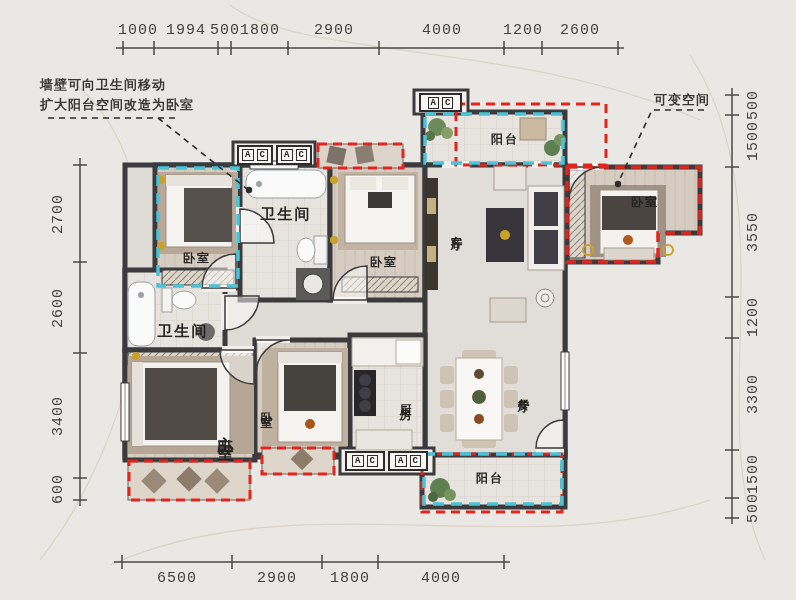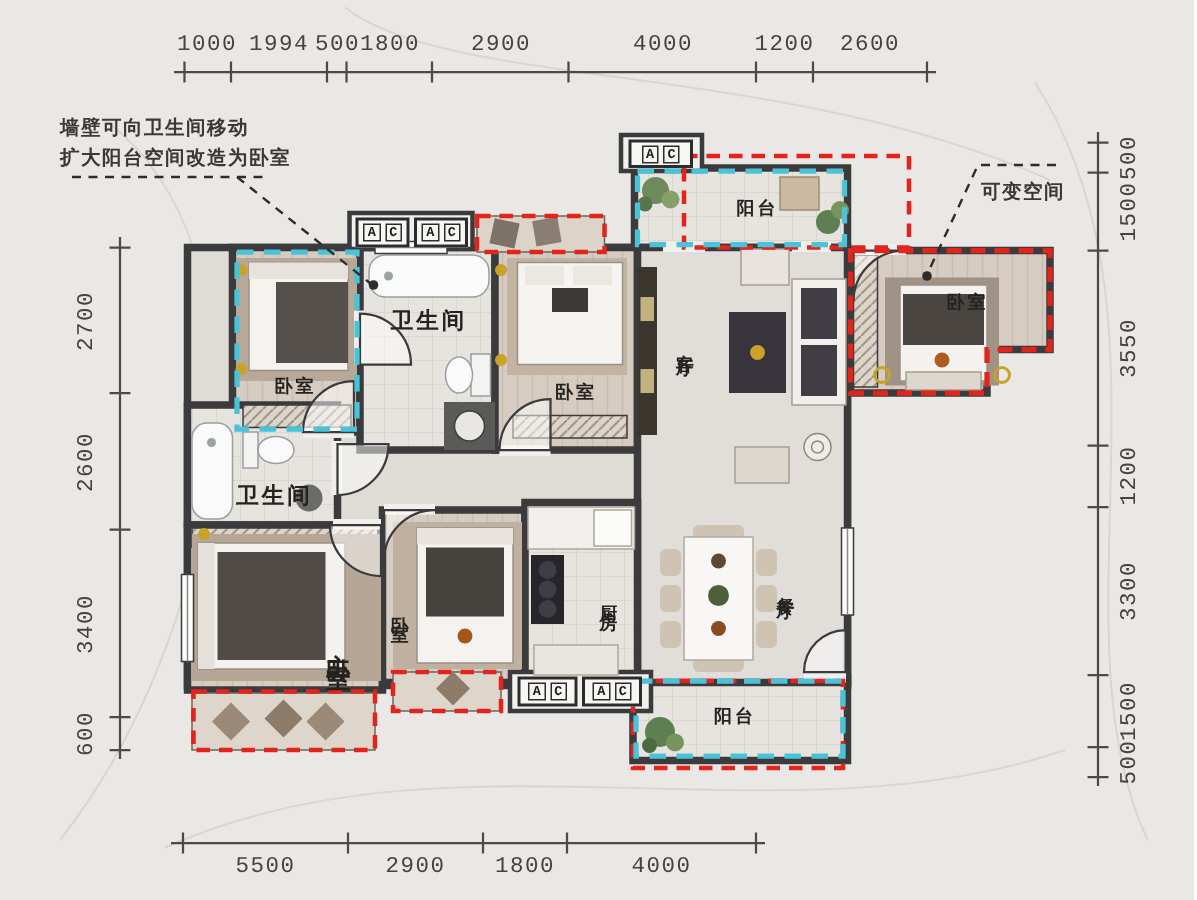--- a/index.html
+++ b/index.html
@@ -250,21 +250,21 @@
 
   <div class="dim" style="left:138px;top:30px;">1000</div>
   <div class="dim" style="left:186px;top:30px;">1994</div>
   <div class="dim" style="left:225px;top:30px;">500</div>
   <div class="dim" style="left:260px;top:30px;">1800</div>
   <div class="dim" style="left:334px;top:30px;">2900</div>
   <div class="dim" style="left:442px;top:30px;">4000</div>
   <div class="dim" style="left:523px;top:30px;">1200</div>
   <div class="dim" style="left:580px;top:30px;">2600</div>
 
-  <div class="dim" style="left:177px;top:578px;">5500</div>
+  <div class="dim" style="left:177px;top:578px;">6500</div>
   <div class="dim" style="left:277px;top:578px;">2900</div>
   <div class="dim" style="left:350px;top:578px;">1800</div>
   <div class="dim" style="left:441px;top:578px;">4000</div>
 
   <div class="dim rot" style="left:58px;top:214px;">2700</div>
   <div class="dim rot" style="left:58px;top:308px;">2600</div>
   <div class="dim rot" style="left:58px;top:416px;">3400</div>
   <div class="dim rot" style="left:58px;top:489px;">600</div>
 
   <div class="dim rot" style="left:753px;top:105px;">500</div>
@@ -283,21 +283,21 @@
   <div class="lbl" style="left:645px;top:202px;">卧室</div>
   <div class="lbl" style="left:183px;top:331px;font-size:15px;">卫生间</div>
   <div class="lbl v" style="left:224px;top:428px;font-size:16px;">主卧室</div>
   <div class="lbl v" style="left:265px;top:406px;">卧室</div>
   <div class="lbl v" style="left:404px;top:398px;">厨房</div>
   <div class="lbl v" style="left:522px;top:392px;">餐厅</div>
   <div class="lbl" style="left:490px;top:478px;">阳台</div>
 
   <div class="note" style="left:40px;top:96px;">扩大阳台空间改造为卧室</div>
   <div class="note" style="left:40px;top:76px;">墙壁可向卫生间移动</div>
-  <div class="note" style="left:654px;top:91px;margin-top:28px;">可变空间</div>
+  <div class="note" style="left:654px;top:91px;">可变空间</div>
 
   <div class="ac" style="left:237px;top:145px;width:36px;height:20px;">
     <span>A</span>
       <span>C</span>
   </div>
   <div class="ac" style="left:276px;top:145px;width:36px;height:20px;">
     <span>A</span>
       <span>C</span>
   </div>
   <div class="ac" style="left:419px;top:93px;width:43px;height:19px;">

